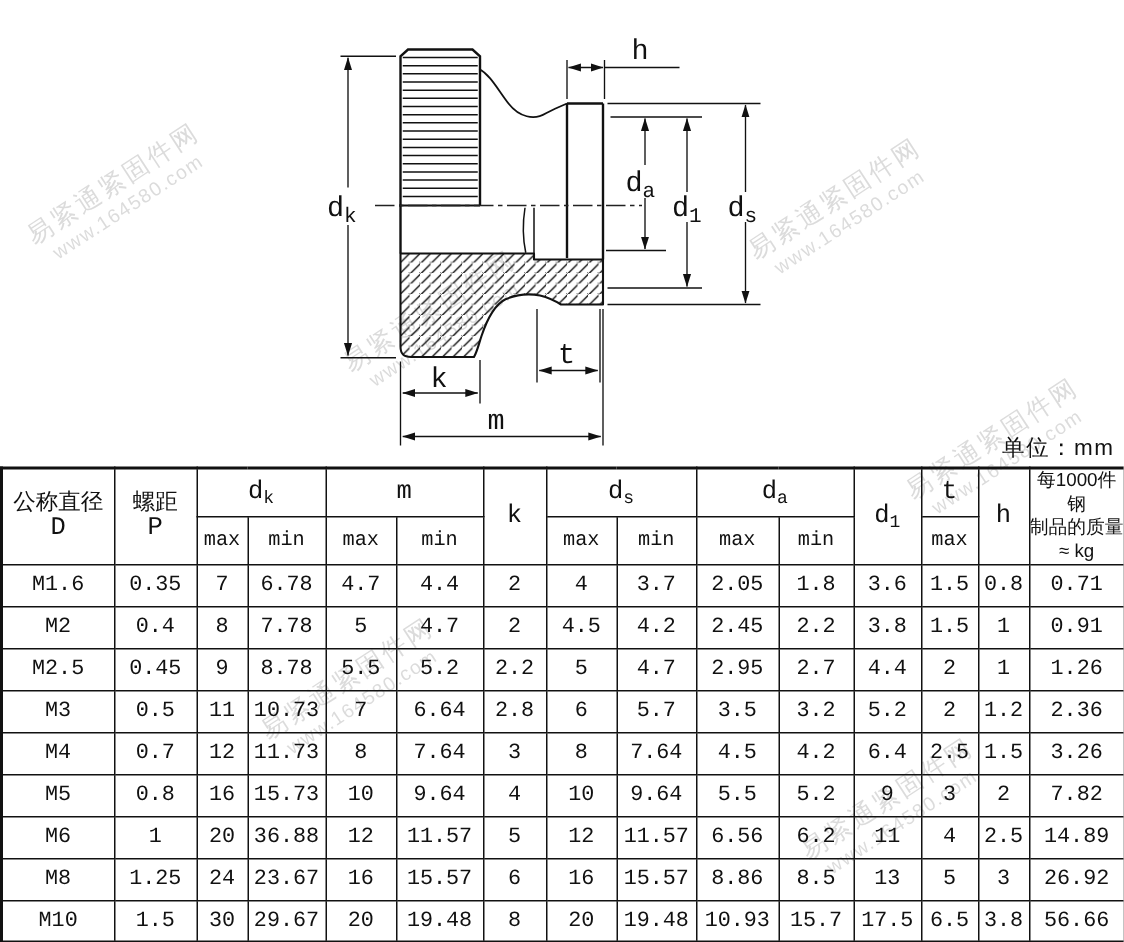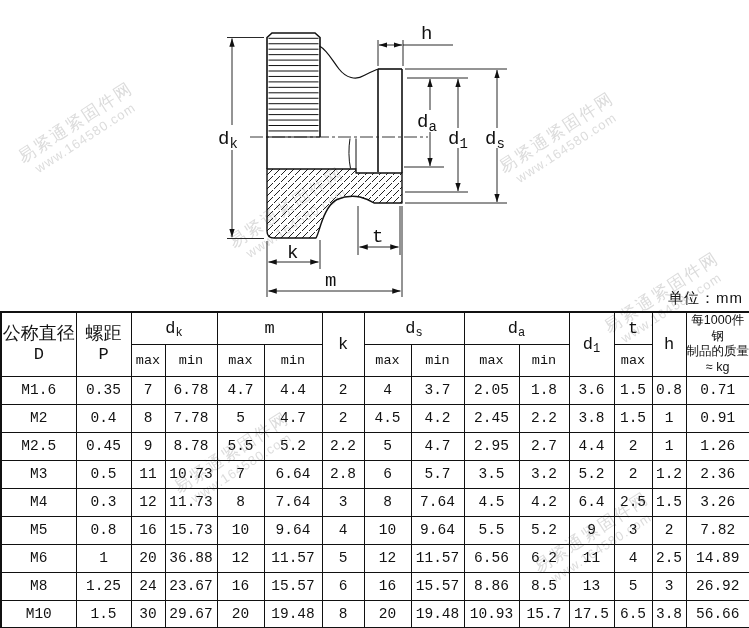--- a/index.html
+++ b/index.html
@@ -29,21 +29,21 @@
     position:absolute;left:0;top:311px;width:749px;
     border-collapse:collapse;table-layout:fixed;
     border:2px solid #111;
   }
   #spec-table th,#spec-table td{
     border:1px solid #111;text-align:center;vertical-align:middle;
     padding:0;font-weight:normal;overflow:hidden;
   }
   #spec-table thead tr{height:27px;}
   #spec-table tbody tr{height:28px;}
-  .cjk{font-size:18px;line-height:1.15;font-family:Liberation Mono, monospace;}
+  .cjk{font-size:15px;line-height:1.15;}
   .sym{font-family:"Liberation Mono","DejaVu Sans Mono",monospace;font-size:17px;}
   .subsc{font-family:"Liberation Mono","DejaVu Sans Mono",monospace;font-size:12px;position:relative;top:3px;}
   .maxmin{font-family:Liberation Mono, monospace;font-size:13.5px;}
   .mass-h{font-size:12.5px;line-height:1.25;}
   #spec-table tbody td{
     font-family:"Liberation Mono","DejaVu Sans Mono",monospace;font-size:14.5px;
   }
 </style>
 </head>
 <body>
@@ -299,21 +299,21 @@
         <td>5.7</td>
         <td>3.5</td>
         <td>3.2</td>
         <td>5.2</td>
         <td>2</td>
         <td>1.2</td>
         <td>2.36</td>
       </tr>
       <tr>
         <td>M4</td>
-        <td>0.3</td>
+        <td>0.7</td>
         <td>12</td>
         <td>11.73</td>
         <td>8</td>
         <td>7.64</td>
         <td>3</td>
         <td>8</td>
         <td>7.64</td>
         <td>4.5</td>
         <td>4.2</td>
         <td>6.4</td>

